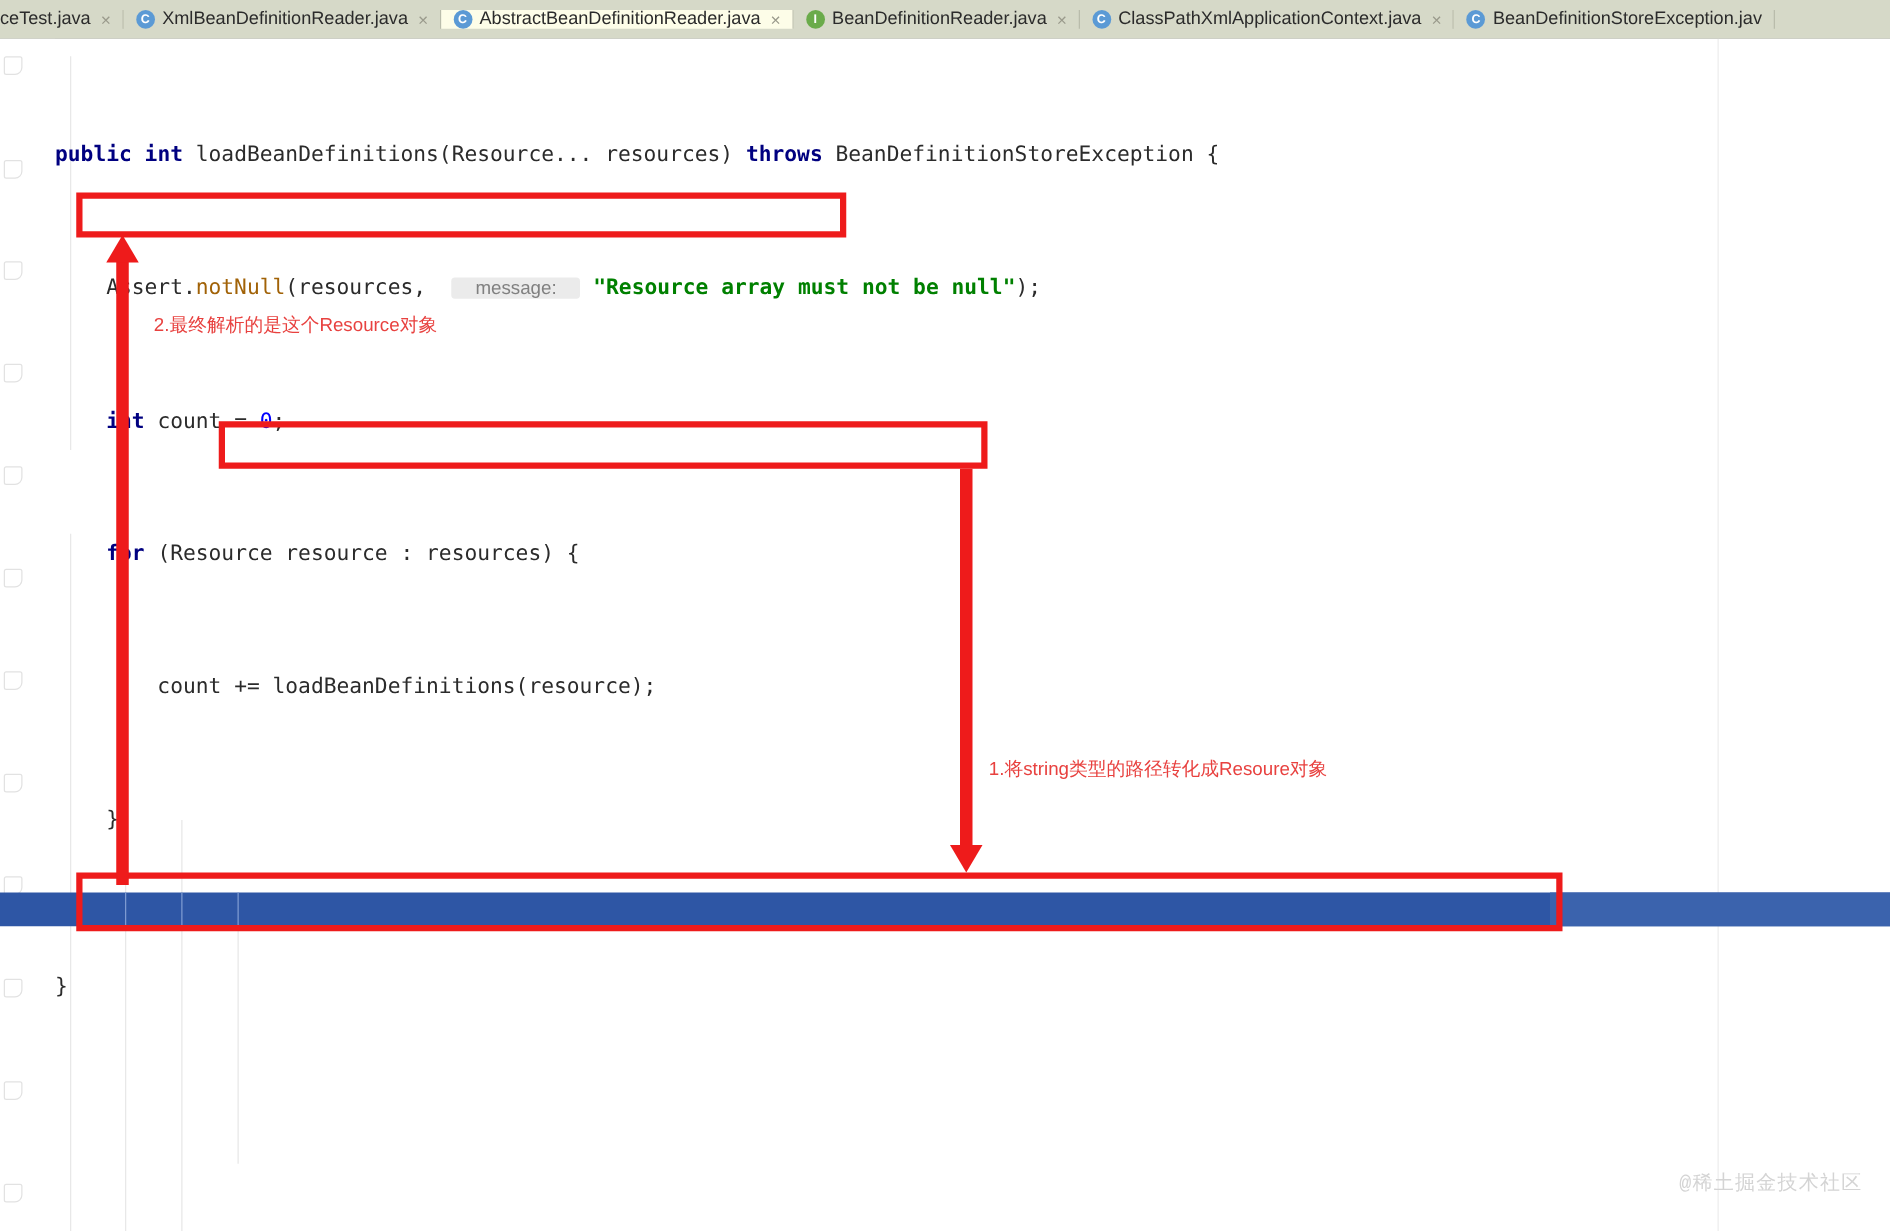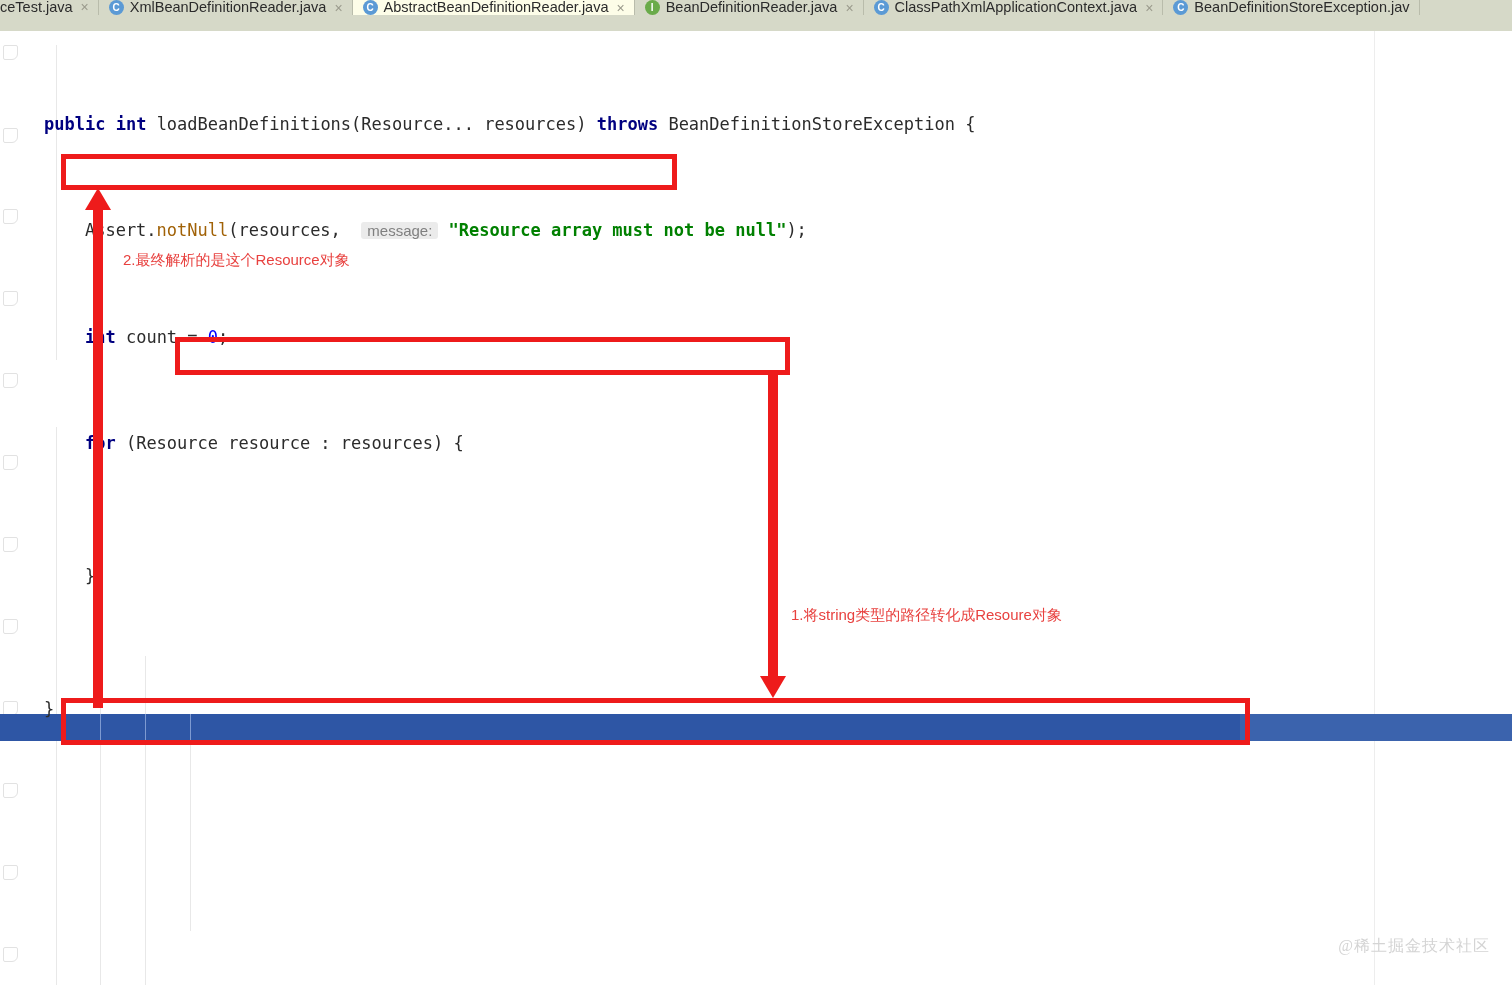--- a/index.html
+++ b/index.html
@@ -16,21 +16,21 @@
   }
 
   
   #tabbar {
     position: absolute;
     top: 0; left: 0;
     width: 1512px;
     height: 31px;
     background: #d6d9c8;
     display: flex;
-    align-items: flex-start;
+    align-items: center;
     border-bottom: 4px solid #737373;
     overflow: hidden;
   }
   .tab {
     display: flex;
     align-items: center;
     gap: 6px;
     padding: 0 9px 0 10px;
     font-family: "Liberation Sans", sans-serif;
     font-size: 14.5px;
@@ -122,21 +122,21 @@
   .str  { color: #008000; font-weight: bold; }
   .num  { color: #0000ff; }
   .ital { color: #a16207; }
   .und  { text-decoration-color:#8c8c8c; }
 
   
   .hint {
     background: #ebebeb;
     color: #808080;
     border-radius: 3px;
-    padding: 0 6px;
+    padding: 0 19px;
     font-size: 15px;
     font-family: "Liberation Sans", sans-serif;
   }
 
   
   .sel-line {
     position: absolute;
     left: 0; top: 683px;
     width: 1512px;
     height: 27px;
@@ -188,21 +188,21 @@
     border-right: 13px solid transparent;
     border-top: 22px solid #ee1b1b;
   }
 
   
   #watermark {
     position: absolute;
     right: 22px;
     bottom: 28px;
     color: #d4d4d4;
-    font-family: Liberation Serif, serif;
+    font-family: Liberation Mono, monospace;
     font-size: 16px;
     letter-spacing: 1px;
     white-space: nowrap;
   }
   
   .margin-line {
     position: absolute;
     top: 0;
     width: 1px;
     height: 954px;
@@ -286,20 +286,21 @@
   <div id="code">
 
     <div class="ln"><span class="kw">public</span> <span class="kw">int</span> loadBeanDefinitions(Resource... resources) <span class="kw">throws</span> BeanDefinitionStoreException {</div>
 
     <div class="ln">    Assert.<span class="ital">notNull</span>(resources,  <span class="hint">message:</span> <span class="str">"Resource array must not be null"</span>);</div>
 
     <div class="ln">    <span class="kw">int</span> <span class="und">count</span> = <span class="num">0</span>;</div>
 
     <div class="ln">    <span class="kw">for</span> (Resource resource : resources) {</div>
 
+    <div class="ln">        <span class="und">count</span> += loadBeanDefinitions(resource);</div>
 
     <div class="ln">    }</div>
 
 
     <div class="ln">}</div>
 
     <div class="ln"> </div>
 
     
 

